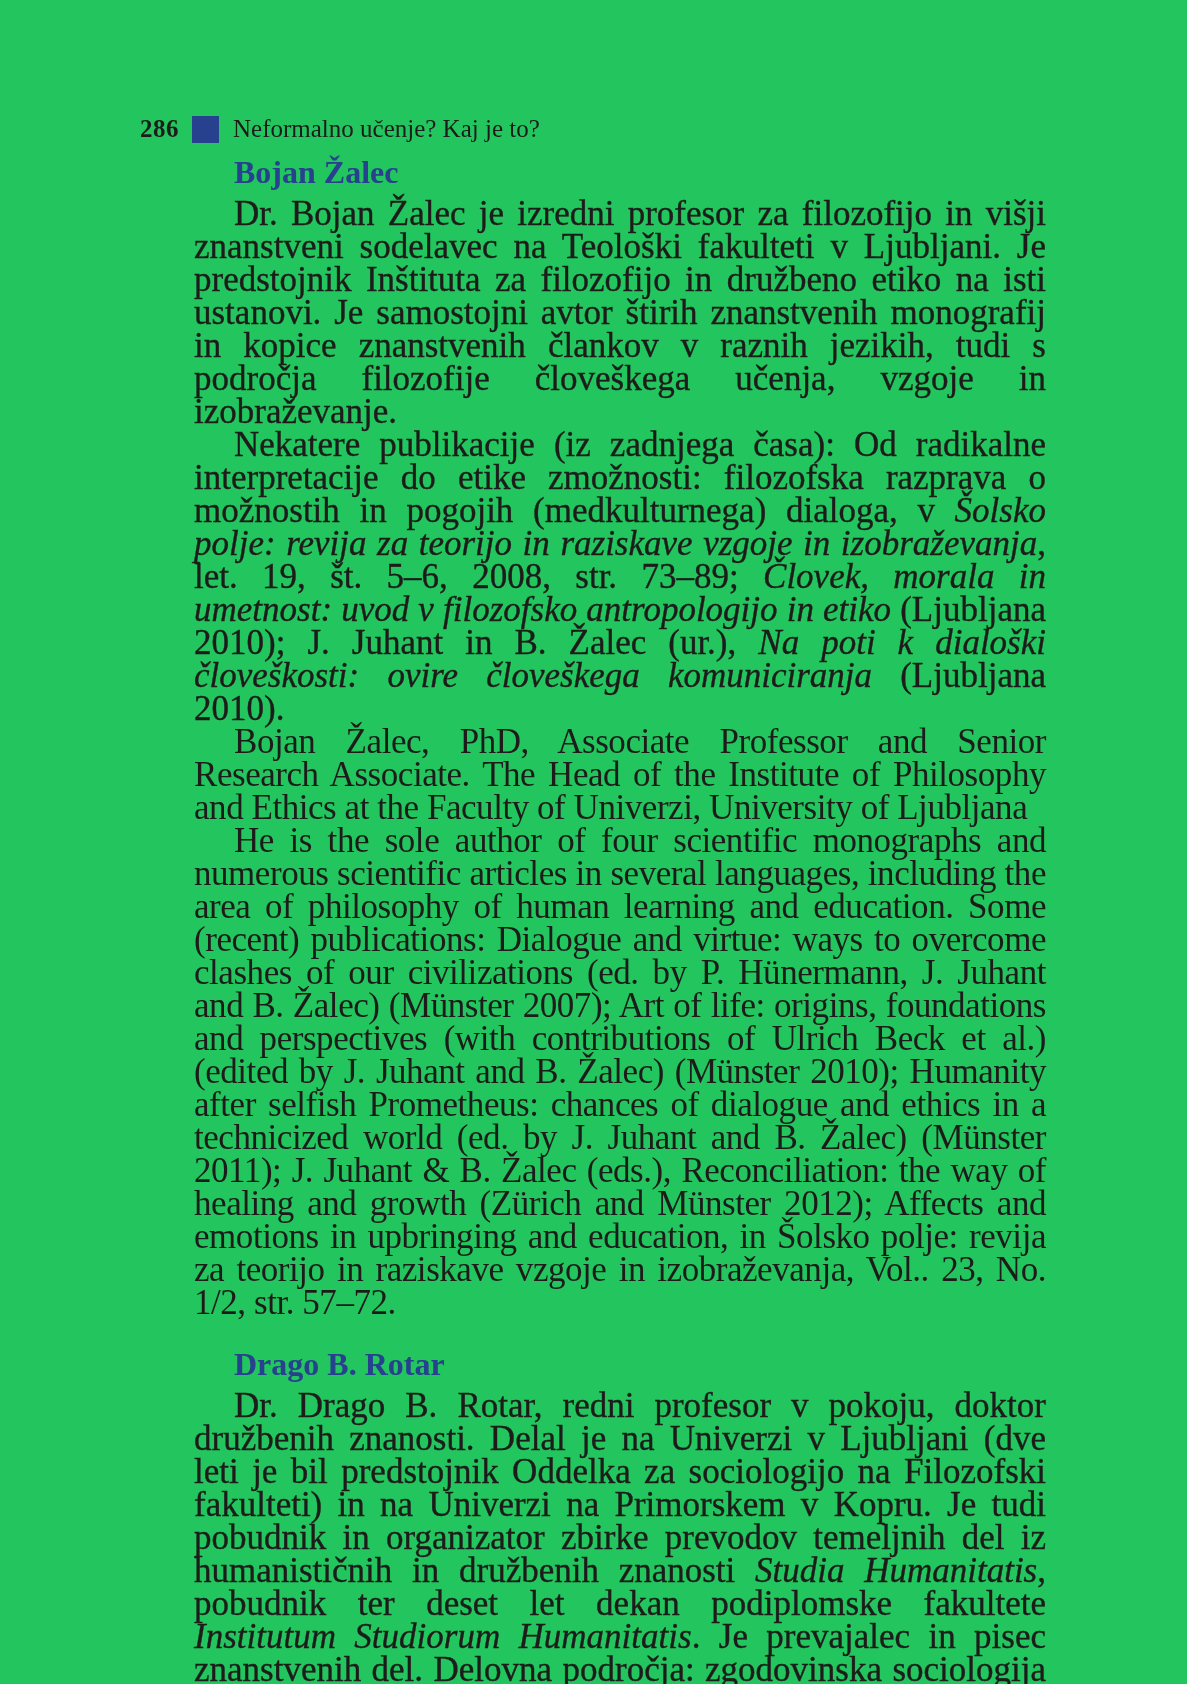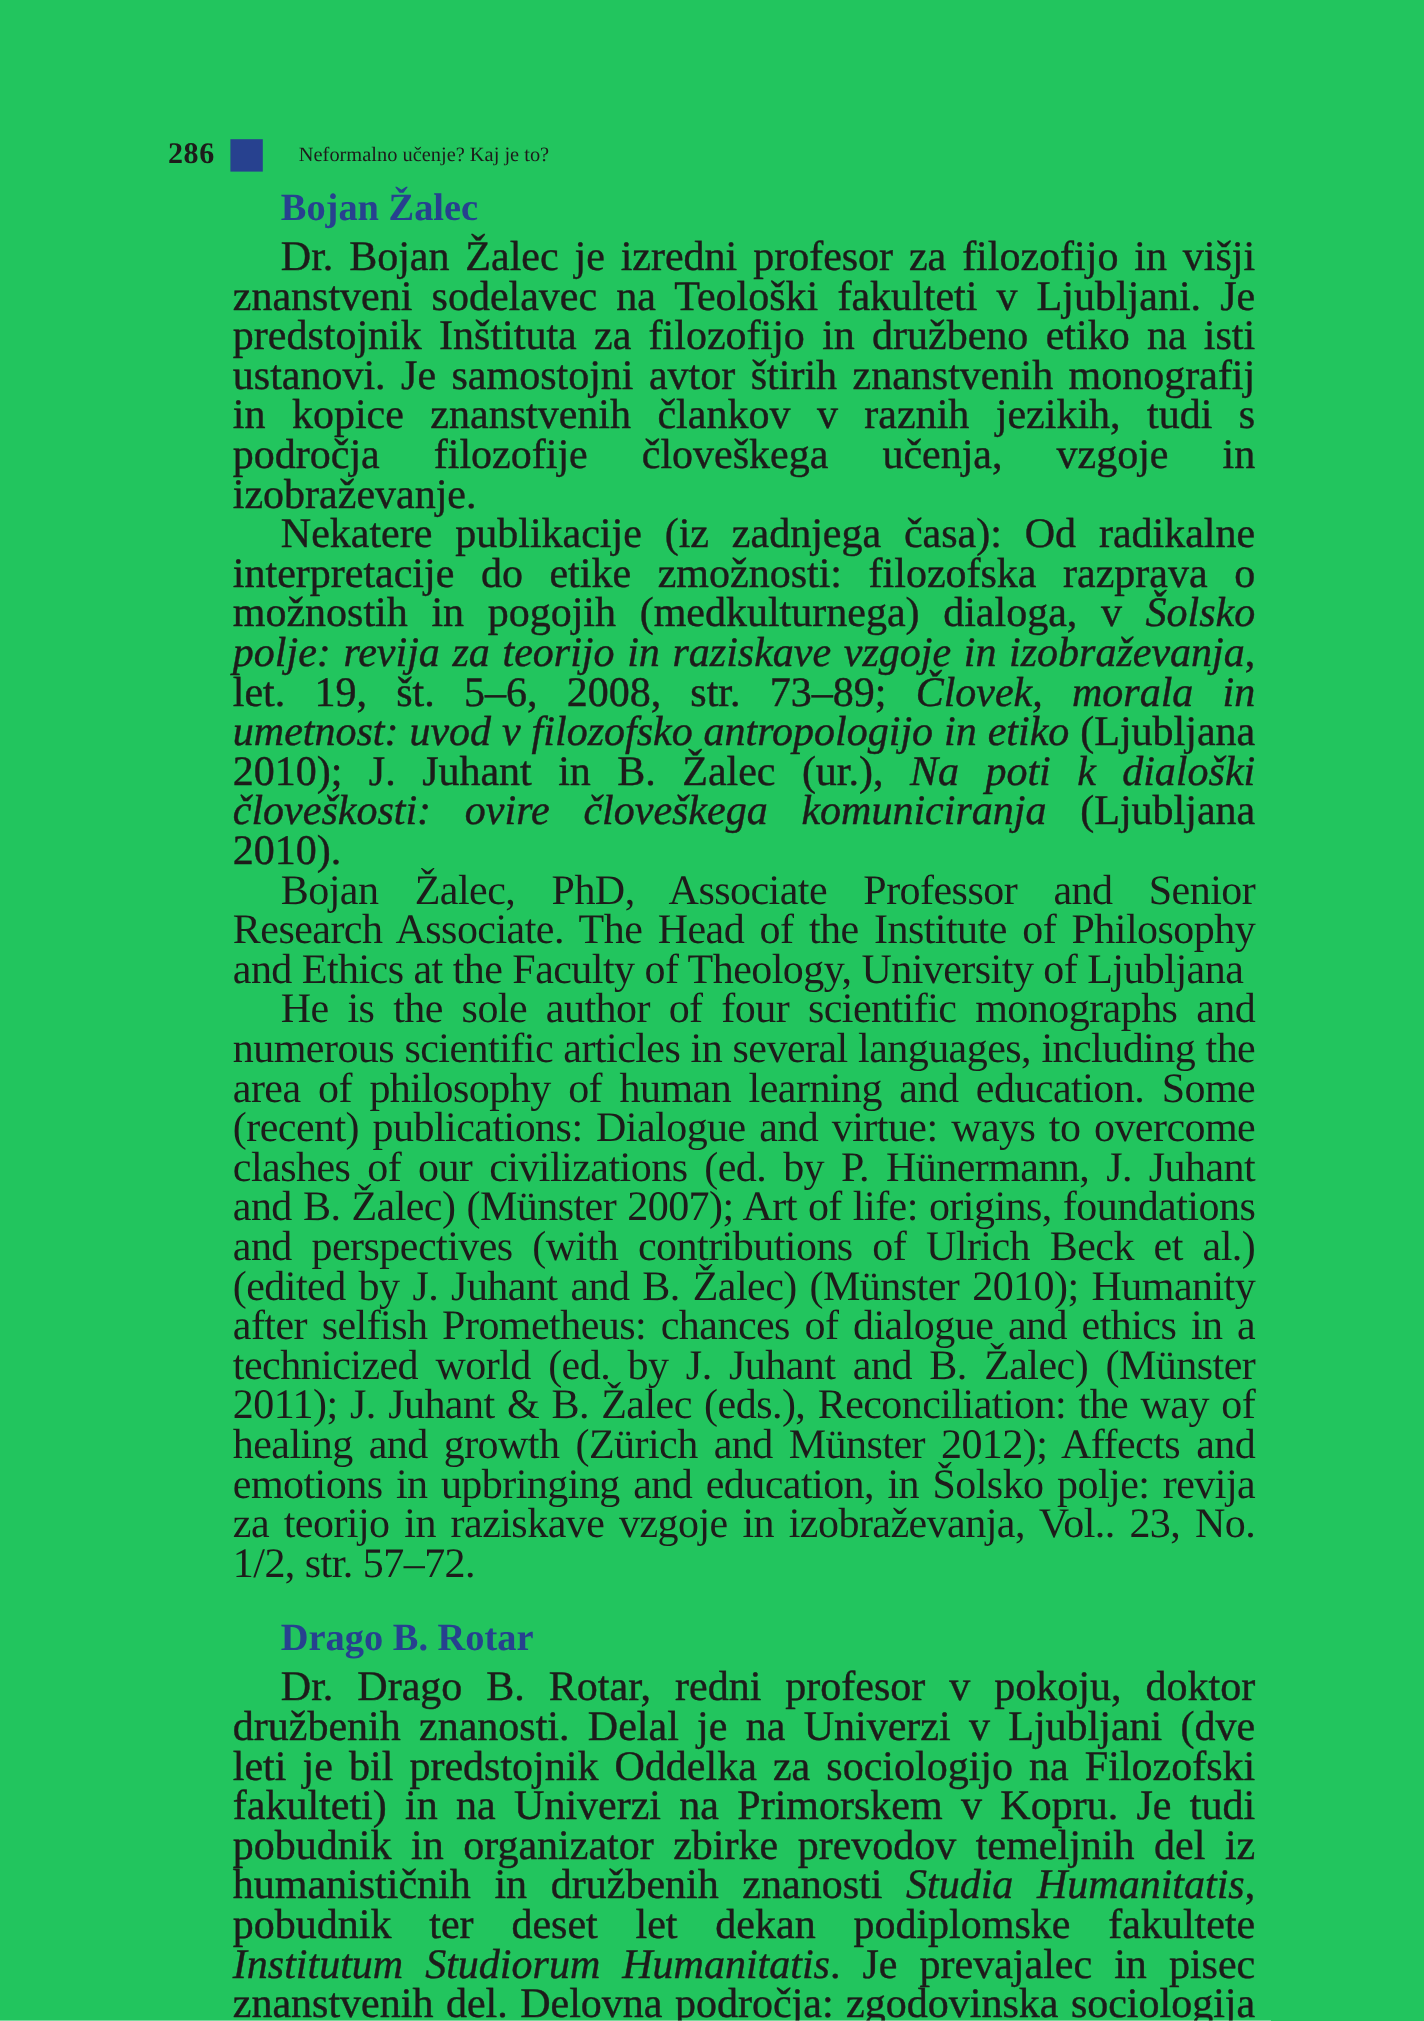--- a/index.html
+++ b/index.html
@@ -17,21 +17,21 @@
     display:flex; align-items:center;
     font-size:25px; line-height:34px;
   }
   .folio { font-weight:bold; letter-spacing:0.5px; }
   .head-square {
     width:27px; height:27px;
     background:var(--accent, #2b4a9e);
     margin:0 14px 0 13px;
     display:inline-block;
   }
-  .head-title { font-size:17px;margin-left:16px; }
+  .head-title { font-size:25px; }
   
   main {
     position:absolute; top:152px; left:194px;
     width:852px;
   }
   h2.section-heading {
     margin:0 0 5px 40px;
     font-size:32px; line-height:40px;
     font-weight:bold;
     color:var(--accent, #27418f);
@@ -60,21 +60,21 @@
     <span class="head-square"></span>
     <span class="head-title">Neformalno učenje? Kaj je to?</span>
   </div>
 
   <main>
 
     <section>
       <h2 class="section-heading">Bojan Žalec</h2>
       <p class="body-par sl"><span>Dr. Bojan Žalec je izredni profesor za filozofijo in višji znanstveni sodelavec na Teološki fakulteti v Ljubljani. Je predstojnik Inštituta za filozofijo in družbeno etiko na isti ustanovi. Je samostojni avtor štirih znanstvenih monografij in kopice znanstvenih člankov v raznih jezikih, tudi s področja filozofije človeškega učenja, vzgoje in izobraževanje.</span></p>
       <p class="body-par sl"><span>Nekatere publikacije (iz zadnjega časa): Od radikalne interpretacije do etike zmožnosti: filozofska razprava o možnostih in pogojih (medkulturnega) dialoga, v </span><span class="it">Šolsko polje: revija za teorijo in raziskave vzgoje in izobraževanja</span><span>, let. 19, št. 5–6, 2008, str. 73–89; </span><span class="it">Človek, morala in umetnost: uvod v filozofsko antropologijo in etiko</span><span> (Ljubljana 2010); J. Juhant in B. Žalec (ur.), </span><span class="it">Na poti k dialoški človeškosti: ovire človeškega komuniciranja</span><span> (Ljubljana 2010).</span></p>
-      <p class="body-par en"><span>Bojan Žalec, PhD, Associate Professor and Senior Research Associate. The Head of the Institute of Philosophy and Ethics at the Faculty of Theology, University of Ljubljana</span></p>
+      <p class="body-par en"><span>Bojan Žalec, PhD, Associate Professor and Senior Research Associate. The Head of the Institute of Philosophy and Ethics at the Faculty of Univerzi, University of Ljubljana</span></p>
       <p class="body-par en"><span>He is the sole author of four scientific monographs and numerous scientific articles in several languages, including the area of philosophy of human learning and education. Some (recent) publications: Dialogue and virtue: ways to overcome clashes of our civilizations (ed. by P. Hünermann, J. Juhant and B. Žalec) (Münster 2007); Art of life: origins, foundations and perspectives (with contributions of Ulrich Beck et al.) (edited by J. Juhant and B. Žalec) (Münster 2010); Humanity after selfish Prometheus: chances of dialogue and ethics in a technicized world (ed. by J. Juhant and B. Žalec) (Münster 2011); J. Juhant &amp; B. Žalec (eds.), Reconciliation: the way of healing and growth (Zürich and Münster 2012); Affects and emotions in upbringing and education, in Šolsko polje: revija za teorijo in raziskave vzgoje in izobraževanja, Vol.. 23, No. 1/2, str. 57–72.</span></p>
     </section>
 
     <section class="second">
       <h2 class="section-heading">Drago B. Rotar</h2>
       <p class="body-par sl"><span>Dr. Drago B. Rotar, redni profesor v pokoju, doktor družbenih znanosti. Delal je na Univerzi v Ljubljani (dve leti je bil predstojnik Oddelka za sociologijo na Filozofski fakulteti) in na Univerzi na Primorskem v Kopru. Je tudi pobudnik in organizator zbirke prevodov temeljnih del iz humanističnih in družbenih znanosti </span><span class="it">Studia Humanitatis</span><span>, pobudnik ter deset let dekan podiplomske fakultete </span><span class="it">Institutum Studiorum Humanitatis</span><span>. Je prevajalec in pisec znanstvenih del. Delovna področja: zgodovinska sociologija kulture in umetnosti, zgodovinska antropologija. Trenutno je začasno zaposlen kot povabljen raziskovalec na </span><span class="it">IEA</span><span> v Parizu.</span></p>
     </section>
 
   </main>
 </div>

